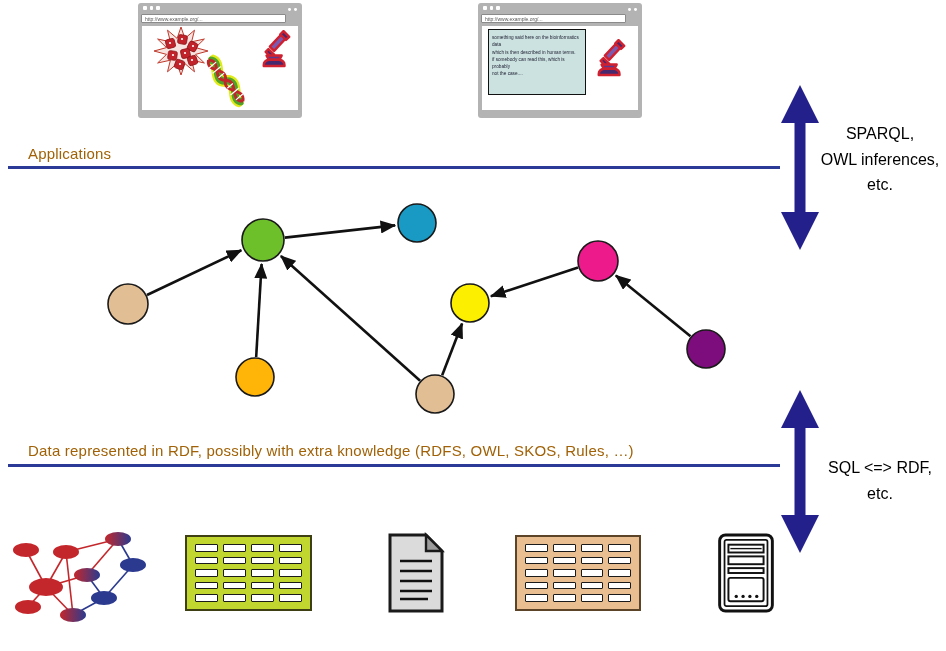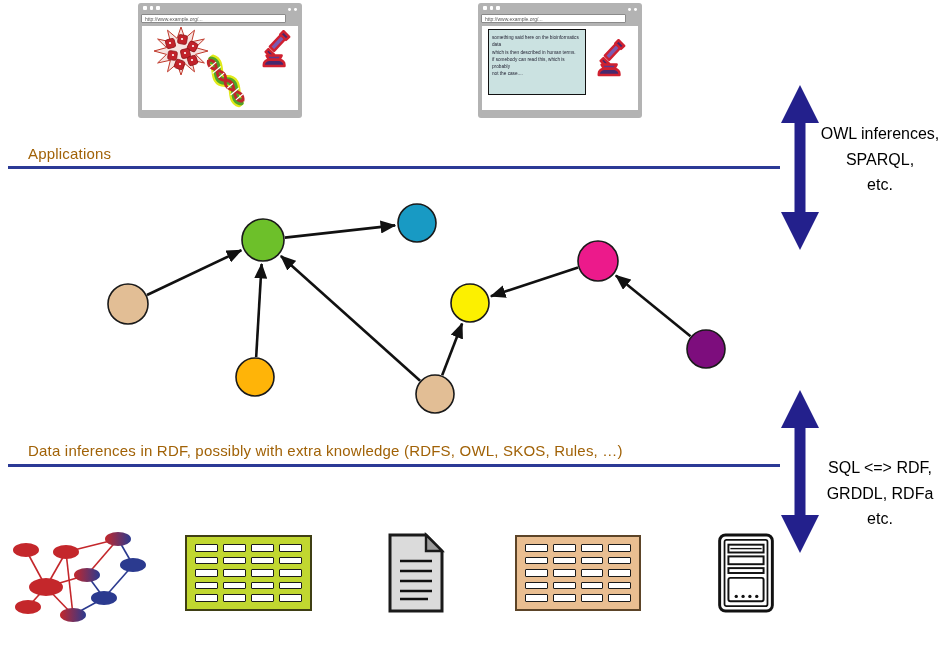--- a/index.html
+++ b/index.html
@@ -143,21 +143,21 @@
       </div>
       <svg class="mic2" width="32" height="38" viewBox="0 0 34 40">
         <use href="#mic-shape"></use>
       </svg>
     </div>
   </div>
 
   <div class="section-label" id="label-apps">Applications</div>
   <div class="sep-line" id="sep1" style="background: rgb(43, 58, 150);"></div>
 
-  <div class="section-label" id="label-rdf">Data inferences in RDF, possibly with extra knowledge (RDFS, OWL, SKOS, Rules, …)</div>
+  <div class="section-label" id="label-rdf">Data represented in RDF, possibly with extra knowledge (RDFS, OWL, SKOS, Rules, …)</div>
   <div class="sep-line" id="sep2" style="background: rgb(43, 58, 150);"></div>
 
 
   <svg id="rdf-graph-svg" width="946" height="651" viewBox="0 0 946 651">
       <defs>
         <marker id="ah" markerWidth="6" markerHeight="5" refX="5.6" refY="2.5" orient="auto">
           <path d="M0,0 L6,2.5 L0,5 Z" fill="#111111"></path>
         </marker>
       </defs>
       <line x1="146.9756315687303" y1="295.0041450340834" x2="241.31356392145108" y2="250.28097710390466" stroke="#111111" stroke-width="2.6" marker-end="url(#ah)"></line>
@@ -174,31 +174,30 @@
       <circle cx="470" cy="303" r="19" fill="#FCF000" stroke="#1A1A1A" stroke-width="1.6"></circle>
       <circle cx="435" cy="394" r="19" fill="#E2BE95" stroke="#1A1A1A" stroke-width="1.6"></circle>
       <circle cx="598" cy="261" r="20" fill="#EC1A8B" stroke="#1A1A1A" stroke-width="1.6"></circle>
       <circle cx="706" cy="349" r="19" fill="#7D0D7D" stroke="#1A1A1A" stroke-width="1.6"></circle>
     </svg>
 
   <svg class="side-arrow" id="arrow-top" width="60" height="175" viewBox="0 0 60 175">
     <polygon class="arrow-poly" points="30,5 49,43 35.5,43 35.5,132 49,132 30,170 11,132 24.5,132 24.5,43 11,43" fill="#23208C"></polygon>
   </svg>
   <div class="arrow-label" id="arrow-label-top">
+    <span>SPARQL,</span>
     <span>OWL inferences,</span>
-    <span>SPARQL,</span>
     <span>etc.</span>
   </div>
 
   <svg class="side-arrow" id="arrow-bottom" width="60" height="172" viewBox="0 0 60 172">
     <polygon class="arrow-poly" points="30,5 49,43 35.5,43 35.5,130 49,130 30,168 11,130 24.5,130 24.5,43 11,43" fill="#23208C"></polygon>
   </svg>
   <div class="arrow-label" id="arrow-label-bottom">
     <span>SQL &lt;=&gt; RDF,</span>
-    <span>GRDDL, RDFa</span>
     <span>etc.</span>
   </div>
 
   <svg id="network-svg" width="142" height="96" viewBox="0 0 142 96">
       <defs>
         <linearGradient id="mixgrad" x1="0" y1="0" x2="1" y2="0">
           <stop offset="0%" stop-color="#C4272B"></stop>
           <stop offset="100%" stop-color="#2B3A8F"></stop>
         </linearGradient>
       </defs>

